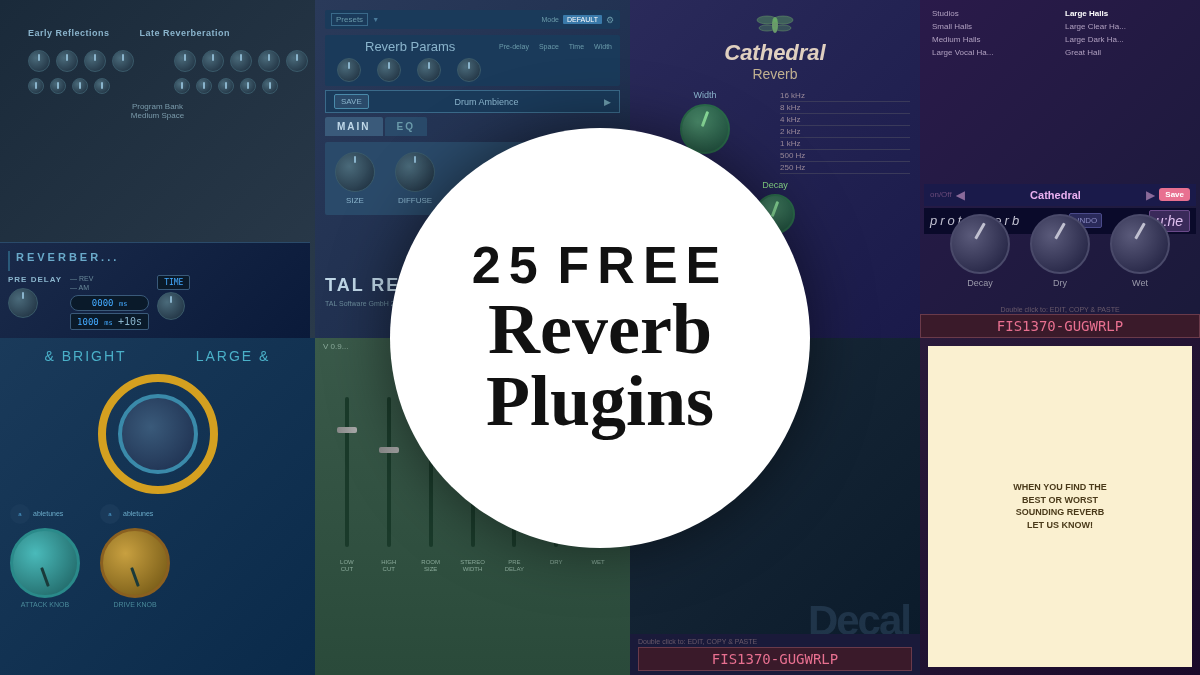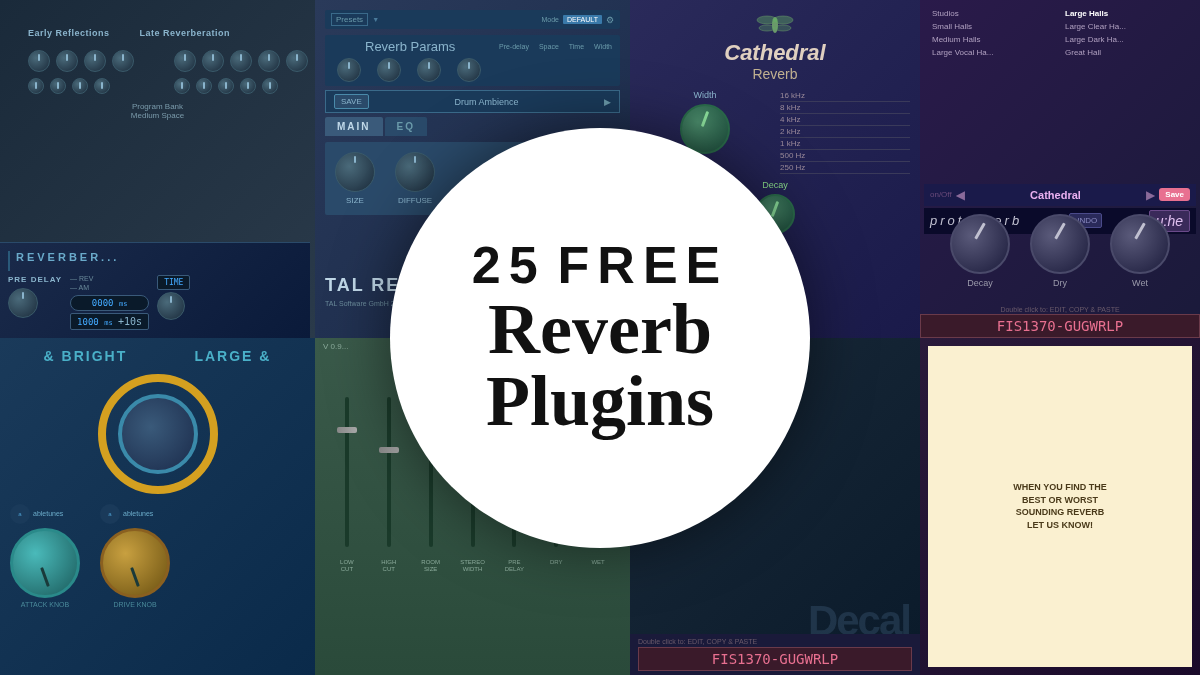--- a/index.html
+++ b/index.html
@@ -448,21 +448,21 @@
       text-align: center;
       margin-bottom: 8px;
     }
 
     
     .bright-large-labels {
       display: flex;
       justify-content: space-around;
       color: #4ab0c8;
       font-size: 14px;
-      font-weight: bold;
+      font-weight: normal;
       letter-spacing: 2px;
       margin-bottom: 8px;
     }
 
     .bright-ring {
       width: 120px;
       height: 120px;
       border-radius: 50%;
       border: 8px solid #d4a020;
       margin: 10px auto;

